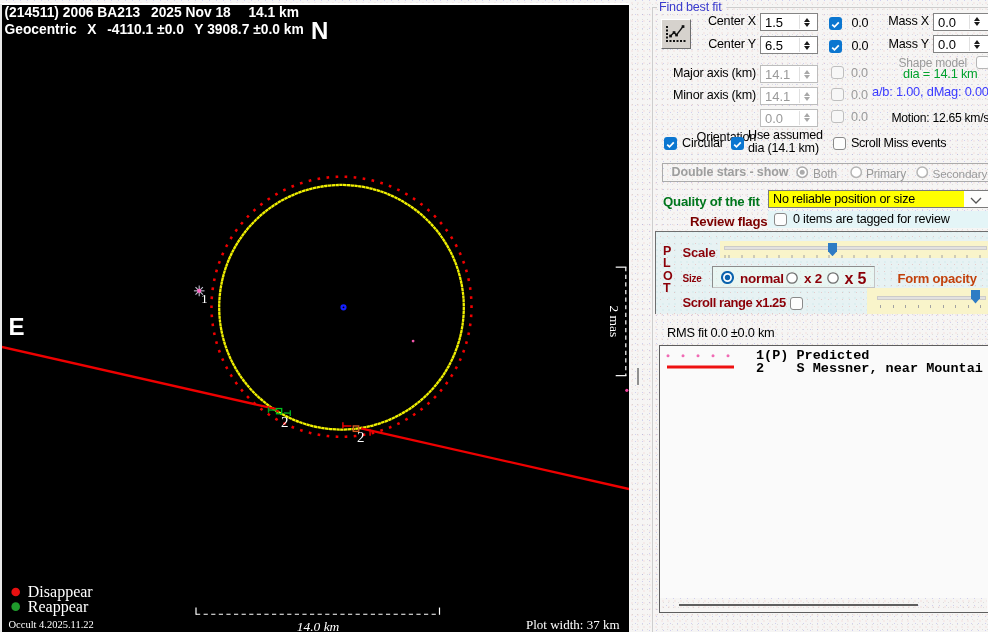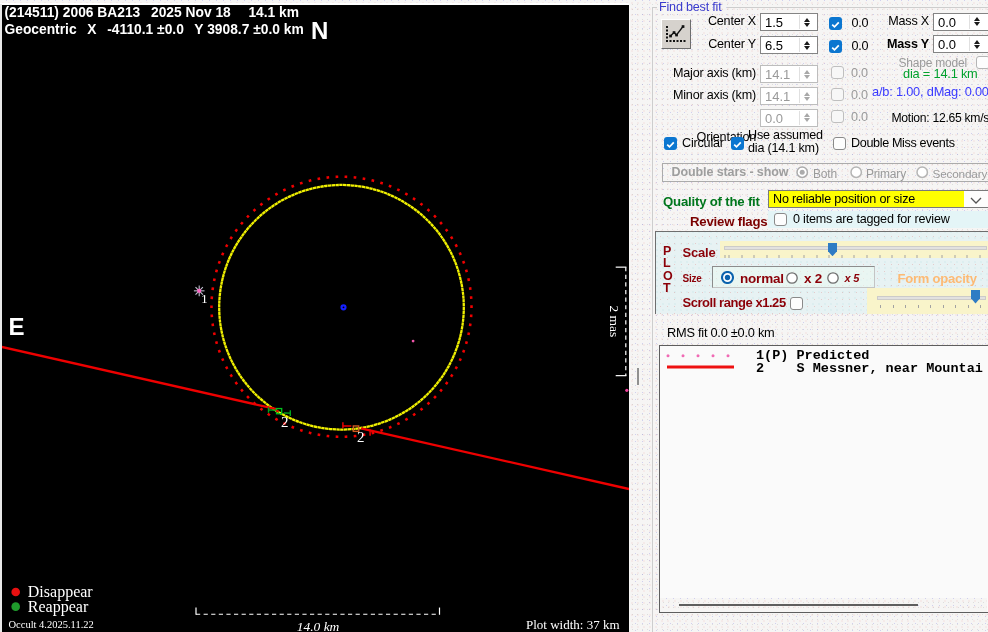--- a/index.html
+++ b/index.html
@@ -144,21 +144,21 @@
   </g>
  </svg>
 </div>
 
 <div class="lbl rlbl" style="left:640px;top:14px;width:116px;">Center X</div>
 <div class="lbl rlbl" style="left:640px;top:37px;width:116px;">Center Y</div>
 <div class="lbl rlbl" style="left:640px;top:66px;width:116px;">Major axis (km)</div>
 <div class="lbl rlbl" style="left:640px;top:88px;width:116px;">Minor axis (km)</div>
 <div class="lbl rlbl" style="left:640px;top:109.5px;width:116px;margin-top:20px;">Orientation</div>
 <div class="lbl rlbl" style="left:830px;top:14px;width:99px;">Mass X</div>
-<div class="lbl rlbl" style="left:830px;top:37px;width:99px;font-weight:bold;">Mass Y</div>
+<div class="lbl rlbl" style="left:830px;top:37px;width:99px;">Mass Y</div>
 <div class="lbl glbl rlbl" style="left:850px;top:55.5px;width:117px;font-size:12px;">Shape model</div>
 
 <div class="spin" style="left:760px;top:13px;width:58px;">
     <span class="v">1.5</span>
     <span class="spbtns">
       <i class="tri-u"></i>
       <i class="tri-d"></i>
     </span>
   </div>
 <div class="spin" style="left:760px;top:36px;width:58px;">
@@ -226,21 +226,21 @@
 
 <div class="cb on" style="left:664px;top:136.5px;"><svg width="13" height="13">
       <path d="M3.2 6.6l2.3 2.3 4.3-4.6" stroke="#fff" stroke-width="1.7" fill="none"></path>
     </svg></div>
 <div class="lbl" style="left:682px;top:135.5px;">Circular</div>
 <div class="cb on" style="left:731px;top:136.5px;"><svg width="13" height="13">
       <path d="M3.2 6.6l2.3 2.3 4.3-4.6" stroke="#fff" stroke-width="1.7" fill="none"></path>
     </svg></div>
 <div class="lbl" style="left:748px;top:128.5px;line-height:13.4px;">Use assumed<br>dia (14.1 km)</div>
 <div class="cb off" style="left:833px;top:137px;"></div>
-<div class="lbl" style="left:851px;top:135.5px;letter-spacing:-.35px;">Double Miss events</div>
+<div class="lbl" style="left:851px;top:135.5px;letter-spacing:-.35px;">Scroll Miss events</div>
 
 <div class="abs" style="left:662px;top:163px;width:326px;height:17px;border:1.5px solid #ababab;border-right:none;"></div>
 <div class="abs lbl" style="left:671.5px;top:165px;color:#9e9e9e;font-weight:bold;font-size:12.5px;letter-spacing:-.1px;">Double stars - show</div>
 <svg class="abs" style="left:796px;top:166.3px;" width="13" height="13">
     <circle cx="6.2" cy="6.2" r="5.2" fill="#fff" stroke="#ababab" stroke-width="1.5"></circle>
     <circle cx="6.2" cy="6.2" r="2.5" fill="#ababab"></circle>
   </svg>
 <div class="abs lbl glbl" style="left:813px;top:166.5px;font-size:12px;">Both</div>
 <svg class="abs" style="left:850px;top:166.3px;" width="13" height="13">
     <circle cx="6.2" cy="6.2" r="5.2" fill="#fff" stroke="#b5b5b5" stroke-width="1.5"></circle>
@@ -280,22 +280,22 @@
     <circle cx="6.5" cy="6.5" r="2.7" fill="#0b62ad"></circle>
   </svg>
 <div class="lbl maroon" style="left:740px;top:270.5px;font-size:13.5px;letter-spacing:-.2px;">normal</div>
 <svg class="abs" style="left:786.3px;top:271.6px;" width="13" height="13">
     <circle cx="6" cy="6" r="5.2" fill="#fff" stroke="#6e6e6e" stroke-width="1.3"></circle>
   </svg>
 <div class="lbl maroon" style="left:804px;top:270.5px;font-size:13.5px;">x 2</div>
 <svg class="abs" style="left:826.7px;top:271.6px;" width="13" height="13">
     <circle cx="6" cy="6" r="5.2" fill="#fff" stroke="#6e6e6e" stroke-width="1.3"></circle>
   </svg>
-<div class="lbl maroon" style="left:844.5px;top:270.5px;font-size:11px;font-style:italic;">x 5</div>
-<div class="lbl" style="left:897.5px;top:270.5px;color:#fdba74;font-weight:bold;font-size:13px;">Form opacity</div>
+<div class="lbl maroon" style="left:844.5px;top:270.5px;font-size:16px;">x 5</div>
+<div class="lbl" style="left:897.5px;top:270.5px;color:#c2410c;font-weight:bold;font-size:13px;">Form opacity</div>
 <div class="lbl maroon" style="left:682.5px;top:295px;font-size:13px;letter-spacing:-.45px;">Scroll range x1.25</div>
 <div class="cb off" style="left:790px;top:297px;width:12.5px;height:12.5px;"></div>
 <div class="abs" style="left:867px;top:288px;width:121px;height:25.5px;background:#f9f4ca;">
   <div class="abs" style="left:10px;top:7.5px;width:107px;height:2px;background:#e2e1df;border:1px solid #cccbc9;"></div>
   <div class="abs" style="left:104px;top:2px;width:9px;height:13.5px;background:#2f7cc4;clip-path:polygon(0 0,100% 0,100% 62%,50% 100%,0 62%);"></div>
   <div class="abs" style="left:11px;top:16.8px;width:108px;height:3.2px;background-image:repeating-linear-gradient(to right,#a2a2a2 0,#a2a2a2 1px,transparent 1px,transparent 12.55px);background-position:2px 0;"></div>
 </div>
 
 <div class="lbl" style="left:667px;top:324.5px;font-size:12.8px;letter-spacing:-.25px;">RMS fit 0.0 ±0.0 km</div>
 

